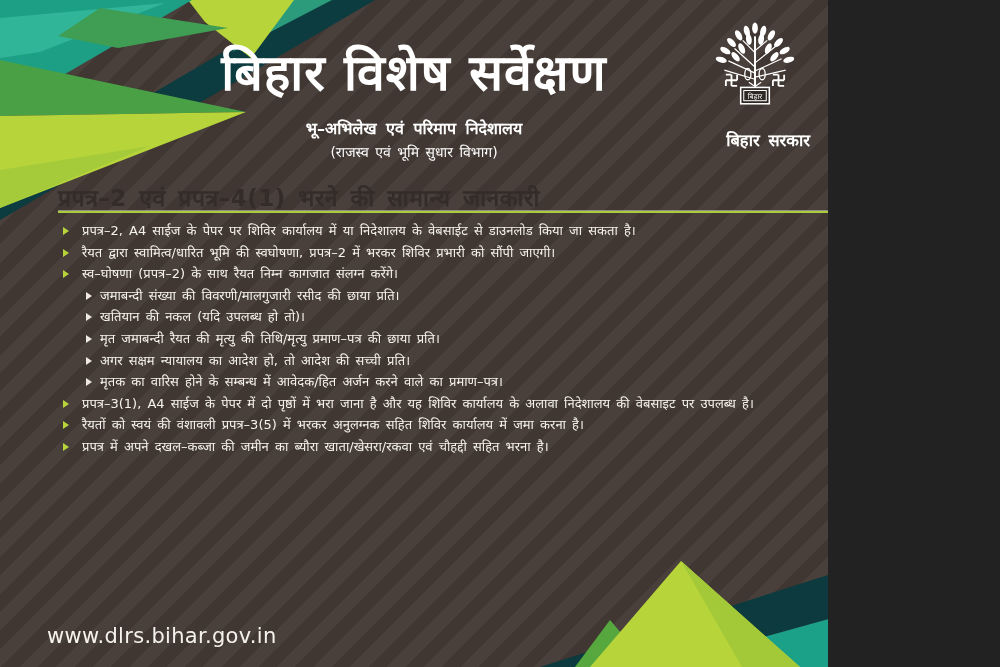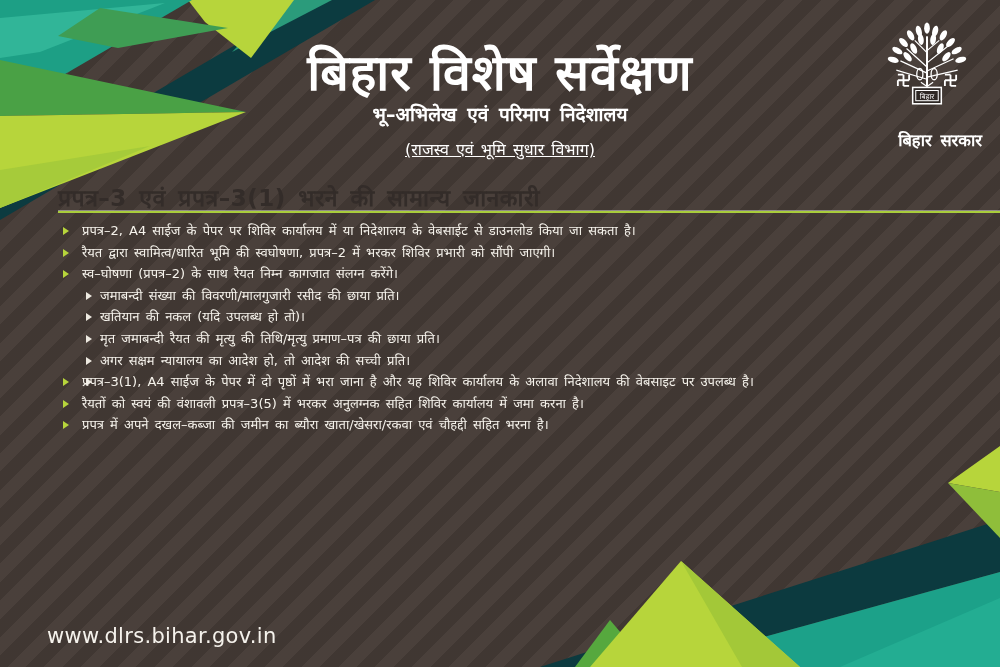--- a/index.html
+++ b/index.html
@@ -1,28 +1,28 @@
 <!DOCTYPE html>
 <html><head>
 <meta charset="utf-8">
 <style>
   html,body{margin:0;padding:0;background:#222;}
   .poster{
-    position:relative;width:1000px;height:667px;overflow:hidden;
+    position:relative;width:828px;height:667px;overflow:hidden;
     background-color:#473d38;
     background-image:repeating-linear-gradient(-45deg,
       rgba(0,0,0,0.10) 0px, rgba(0,0,0,0.10) 13px,
       rgba(255,255,255,0.015) 13px, rgba(255,255,255,0.015) 26px);
     font-family:"DejaVu Sans","Liberation Sans",sans-serif;
   }
   .decor{position:absolute;left:0;top:0;width:1000px;height:667px;pointer-events:none;}
   .title-block{position:absolute;left:0;right:0;top:46px;text-align:center;color:#ffffff;}
   .main-title{font-size:50px;font-weight:700;letter-spacing:1px;line-height:1.1;}
-  .sub-title{font-size:19px;font-weight:700;margin-top:0;word-spacing:4px;text-align:center;}
-  .dept-note{font-size:16px;margin-top:11px;word-spacing:2px;text-decoration:underline;}
+  .sub-title{font-size:16px;font-weight:700;margin-top:16px;word-spacing:4px;text-align:center;}
+  .dept-note{font-size:14px;margin-top:3px;word-spacing:2px;}
   .logo-block{position:absolute;top:22px;right:18px;width:132px;text-align:right;color:#fff;}
   .logo-caption{font-size:16.5px;font-weight:700;margin-top:10px;word-spacing:3px;}
   .section-heading{
     position:absolute;left:58px;top:181px;
     font-size:23px;font-weight:700;color:#332c29;
     letter-spacing:.5px;word-spacing:4px;
   }
   .heading-underline{
     position:absolute;left:58px;right:0;top:211px;height:2px;
     background:#a9cd3b;box-shadow:0 -1px 0 rgba(255,255,255,.40);
@@ -107,32 +107,32 @@
       </g>
       <g>
         <rect x="36" y="64" width="28" height="16" fill="#2e2825" stroke="#ffffff" stroke-width="1.5"></rect>
         <rect x="39" y="67" width="22" height="10" fill="none" stroke="#ffffff" stroke-width="1"></rect>
         <text x="50" y="75.5" font-size="7" fill="#ffffff" text-anchor="middle">बिहार</text>
       </g>
     </svg>
     <div class="logo-caption">बिहार सरकार</div>
   </div>
 
-  <div class="section-heading">प्रपत्र–3 एवं प्रपत्र–3(1) भरने की सामान्य जानकारी</div>
+  <div class="section-heading">प्रपत्र–2 एवं प्रपत्र–4(1) भरने की सामान्य जानकारी</div>
   <div class="heading-underline"></div>
 
   <div class="info-list">
       <div class="li lvl1"><span class="arrow"></span><span class="txt">प्रपत्र–2, A4 साईज के पेपर पर शिविर कार्यालय में या निदेशालय के वेबसाईट से डाउनलोड किया जा सकता है।</span></div>
       <div class="li lvl1"><span class="arrow"></span><span class="txt">रैयत द्वारा स्वामित्व/धारित भूमि की स्वघोषणा, प्रपत्र–2 में भरकर शिविर प्रभारी को सौंपी जाएगी।</span></div>
       <div class="li lvl1"><span class="arrow"></span><span class="txt">स्व–घोषणा (प्रपत्र–2) के साथ रैयत निम्न कागजात संलग्न करेंगे।</span></div>
       <div class="li lvl2"><span class="arrow"></span><span class="txt">जमाबन्दी संख्या की विवरणी/मालगुजारी रसीद की छाया प्रति।</span></div>
       <div class="li lvl2"><span class="arrow"></span><span class="txt">खतियान की नकल (यदि उपलब्ध हो तो)।</span></div>
       <div class="li lvl2"><span class="arrow"></span><span class="txt">मृत जमाबन्दी रैयत की मृत्यु की तिथि/मृत्यु प्रमाण–पत्र की छाया प्रति।</span></div>
       <div class="li lvl2"><span class="arrow"></span><span class="txt">अगर सक्षम न्यायालय का आदेश हो, तो आदेश की सच्ची प्रति।</span></div>
-      <div class="li lvl2"><span class="arrow"></span></div>
+      <div class="li lvl2"><span class="arrow"></span><span class="txt">मृतक का वारिस होने के सम्बन्ध में आवेदक/हित अर्जन करने वाले का प्रमाण–पत्र।</span></div>
       <div class="li lvl1"><span class="arrow"></span><span class="txt">प्रपत्र–3(1), A4 साईज के पेपर में दो पृष्ठों में भरा जाना है और यह शिविर कार्यालय के अलावा निदेशालय की वेबसाइट पर उपलब्ध है।</span></div>
       <div class="li lvl1"><span class="arrow"></span><span class="txt">रैयतों को स्वयं की वंशावली प्रपत्र–3(5) में भरकर अनुलग्नक सहित शिविर कार्यालय में जमा करना है।</span></div>
       <div class="li lvl1"><span class="arrow"></span><span class="txt">प्रपत्र में अपने दखल–कब्जा की जमीन का ब्यौरा खाता/खेसरा/रकवा एवं चौहद्दी सहित भरना है।</span></div>
     </div>
 
   <div class="footer-url">www.dlrs.bihar.gov.in</div>
 
 </div>
 
 </body></html>

